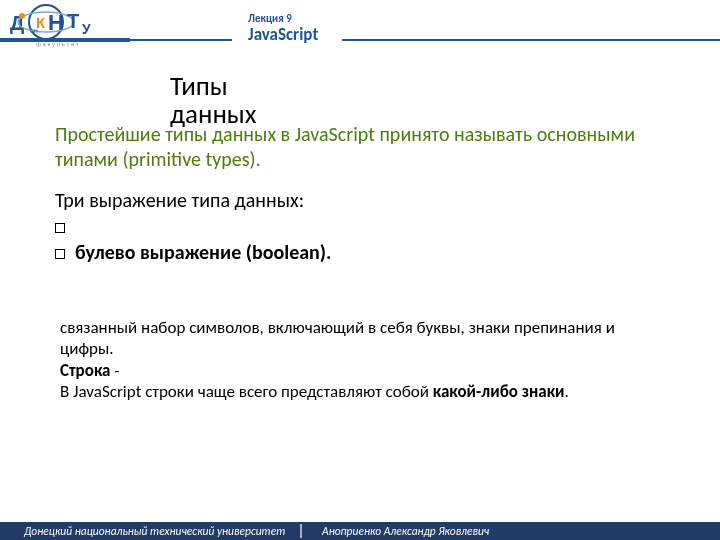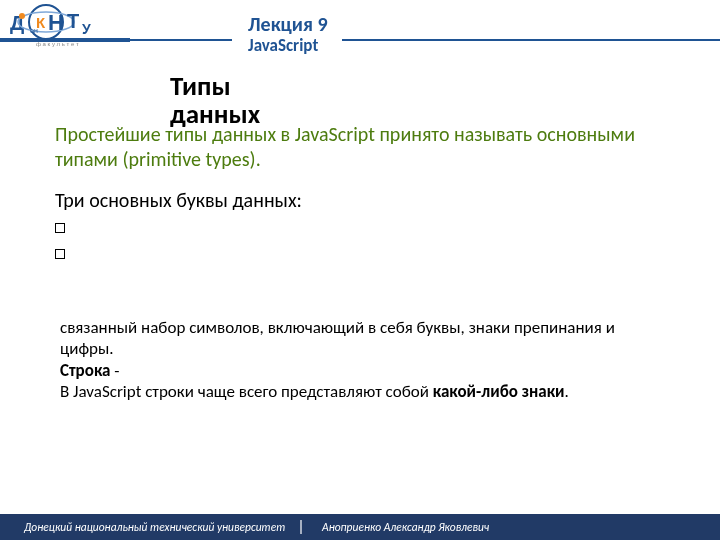--- a/index.html
+++ b/index.html
@@ -22,21 +22,21 @@
     left: 10px;
     top: 2px;
   }
   .header-titles {
     position: absolute;
     left: 248px;
     top: 12px;
     color: #1f5393;
     font-weight: bold;
   }
-  .header-line1 { font-size: 20px; line-height: 1.2; }
+  .header-line1 { font-size: 11px; line-height: 1.2; }
   .header-line2 { font-size: 17px; line-height: 1.2; }
   .stripe {
     position: absolute;
     top: 38px;
     left: 0;
     width: 100%;
     height: 4px;
   }
   .stripe-left {
     position: absolute;
@@ -60,21 +60,21 @@
     position: absolute;
     top: 72px;
     left: 55px;
     right: 30px;
   }
   .types-heading {
     position: absolute;
     left: 115px;
     top: 0;
     font-size: 27px;
-    font-weight: bold;
+    font-weight: normal;
     color: #000;
     line-height: 1.05;
   }
   .intro {
     position: absolute;
     top: 50px;
     left: 0;
     right: 40px;
     font-size: 20px;
     line-height: 1.25;
@@ -101,21 +101,21 @@
     top: 245px;
     left: 5px;
     right: 30px;
     font-size: 17px;
     line-height: 1.25;
   }
   .footer {
     position: absolute;
     left: 0; bottom: 0;
     width: 100%;
-    height: 26px;
+    height: 18px;
     background: #213a66;
     color: #fff;
     font-size: 11.5px;
     font-style: italic;
     display: flex;
     align-items: center;
   }
   .footer .sep {
     width: 1px; height: 14px;
     background: rgba(255,255,255,0.6);
@@ -155,26 +155,26 @@
 
 <div class="content">
   <div class="types-heading">
     <span>Типы</span><br>
     <span>данных</span>
   </div>
 
   <div class="intro">Простейшие типы данных в JavaScript принято называть основными типами (primitive types).</div>
 
   <div class="three-types">
-    <div>Три основных буквы данных:</div>
+    <div>Три выражение типа данных:</div>
     <div class="li-row">
       <span class="box"></span>
     </div>
     <div class="li-row">
-      <span class="box"></span>
+      <span class="box"></span><span class="li-text">булево выражение (boolean).</span>
     </div>
   </div>
 
   <div class="string-block">
     <div>связанный набор символов, включающий в себя буквы, знаки препинания и цифры.</div>
     <div>
       <b>Строка</b>
       <span>-</span>
     </div>
     <div>

